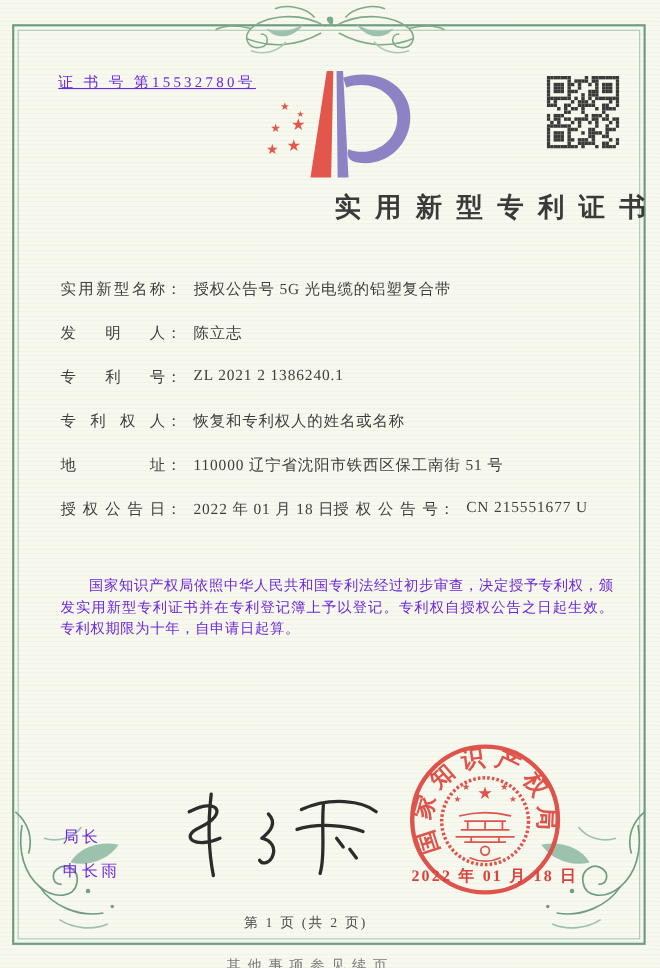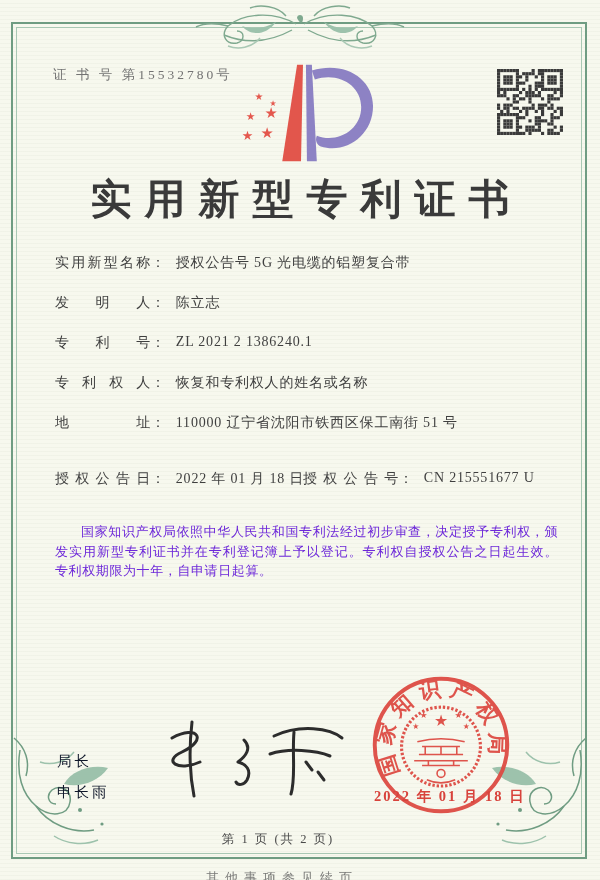--- a/index.html
+++ b/index.html
@@ -12,40 +12,40 @@
     color:#3c3c3c;
   }
   .page{position:absolute;inset:0;}
   
   .frame-outer{position:absolute;left:11px;right:13px;top:22px;bottom:21px;
     border:2px solid #6f9c82;}
   .frame-inner{position:absolute;left:16px;right:18px;top:27px;bottom:26px;
     border:1px solid #a9c8b4;}
   .ornaments{position:absolute;inset:0;width:600px;height:880px;pointer-events:none;}
   
-  .cert-no{position:absolute;left:53px;top:66px;font-size:13.5px;letter-spacing:3px;color:#737373;}
+  .cert-no{position:absolute;left:53px;top:66px;font-size:13.5px;letter-spacing:3px;color:#6d28d9;text-decoration:underline;}
   .logo{position:absolute;left:228px;top:58px;width:148px;height:110px;}
   .qr{position:absolute;left:497px;top:69px;width:66px;height:66px;}
-  .title{position:absolute;left:0;width:100%;top:172px;margin:0;text-align:center;
-    font-size:41px;font-weight:600;letter-spacing:13px;color:#3a3a3a;text-indent:13px;}
+  .title{position:absolute;left:0;width:100%;top:172px;margin:0;text-align:right;
+    font-size:24px;font-weight:600;letter-spacing:13px;color:#3a3a3a;text-indent:13px;}
   
   .fields{position:absolute;left:55px;right:40px;top:254px;font-size:14px;letter-spacing:.8px;color:#3f3f3f;}
   .row{height:40px;white-space:nowrap;}
   .lbl{display:inline-block;width:96px;text-align:justify;text-align-last:justify;vertical-align:top;}
   .colon{display:inline-block;vertical-align:top;}
   .val{margin-left:10px;vertical-align:top;}
-  .pair{display:inline-block;margin-top:16px;}
+  .pair{display:inline-block;}
   .pair1{width:248px;}
   
   .paras{position:absolute;left:55px;right:42px;top:522px;font-size:13px;line-height:19.5px;
     color:#6d28d9;text-align:justify;letter-spacing:.6px;}
   .paras p{margin:0 0 4px 0;text-indent:2em;}
   
   .director{position:absolute;left:57px;top:746px;font-size:14.5px;letter-spacing:3px;
-    line-height:31px;color:#0f172a;font-family:"Liberation Sans","DejaVu Sans",sans-serif;}
+    line-height:31px;color:#6d28d9;font-family:"Liberation Sans","DejaVu Sans",sans-serif;}
   .signature{position:absolute;left:148px;top:710px;width:205px;height:100px;}
   
   .seal{position:absolute;left:370px;top:674px;width:142px;height:142px;opacity:.94;}
   .seal-date{position:absolute;left:374px;top:787px;font-size:14.5px;letter-spacing:2px;
     color:#d8433c;font-weight:bold;}
   
   .page-footer{position:absolute;left:0;width:600px;top:831px;text-align:center;
     transform:translateX(-22px);font-size:12.5px;letter-spacing:2px;color:#4a4a4a;}
   .cut-note{position:absolute;left:0;width:600px;top:869px;text-align:center;
     transform:translateX(-18px);font-size:13px;letter-spacing:6px;color:#7a7a78;}

